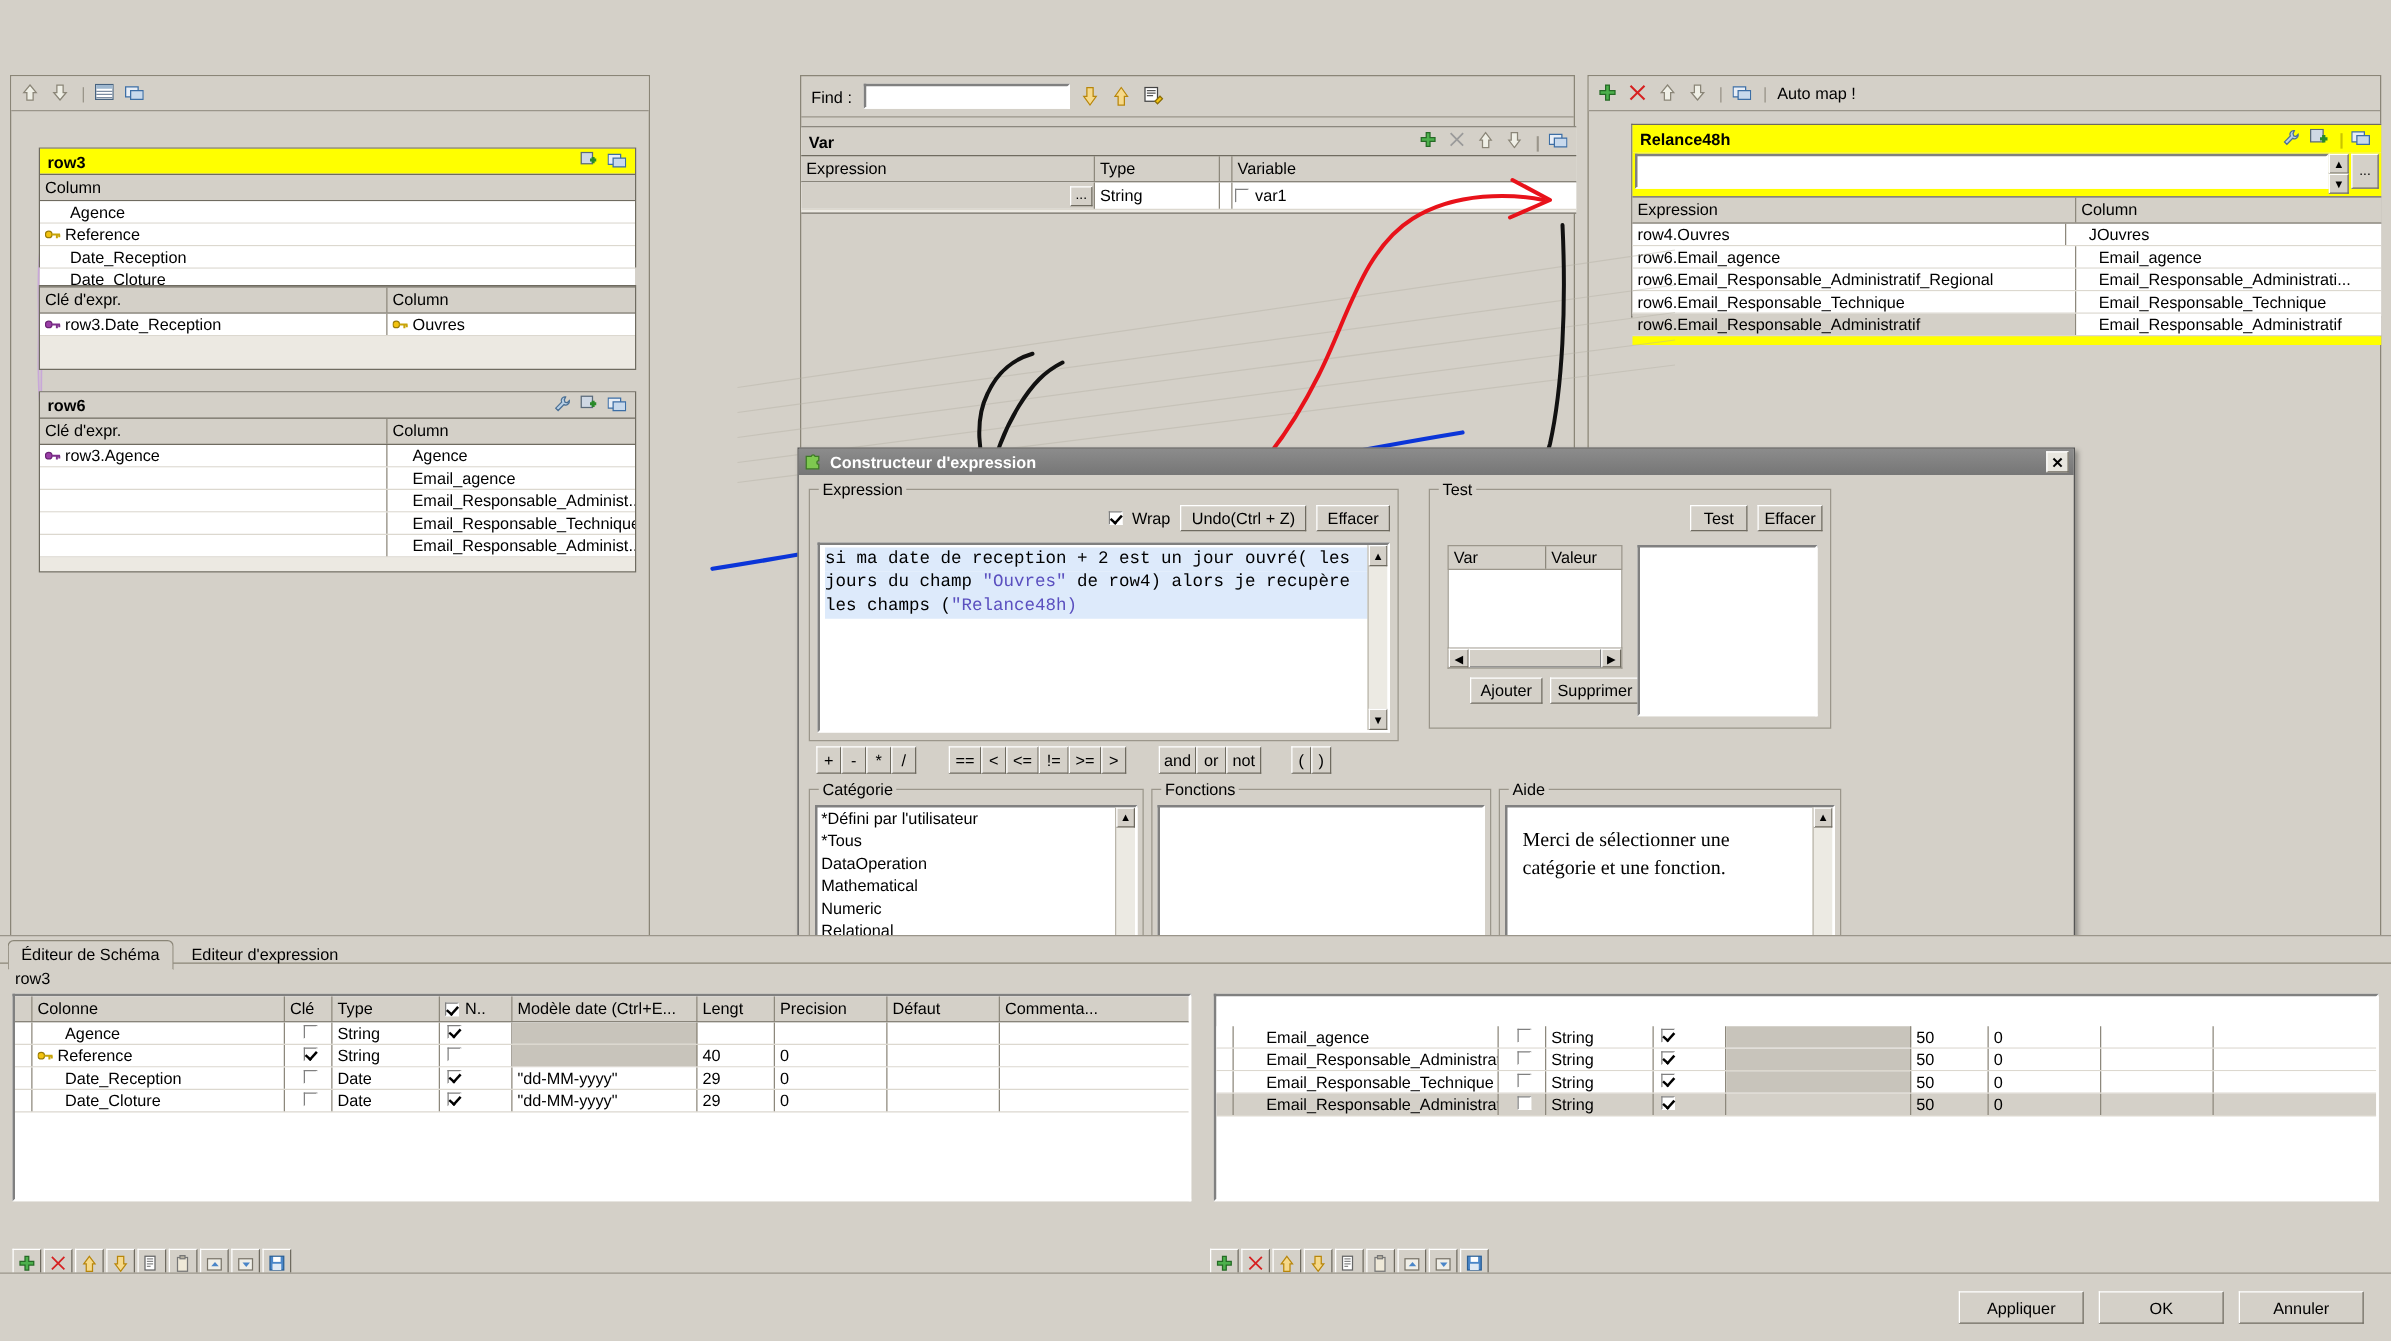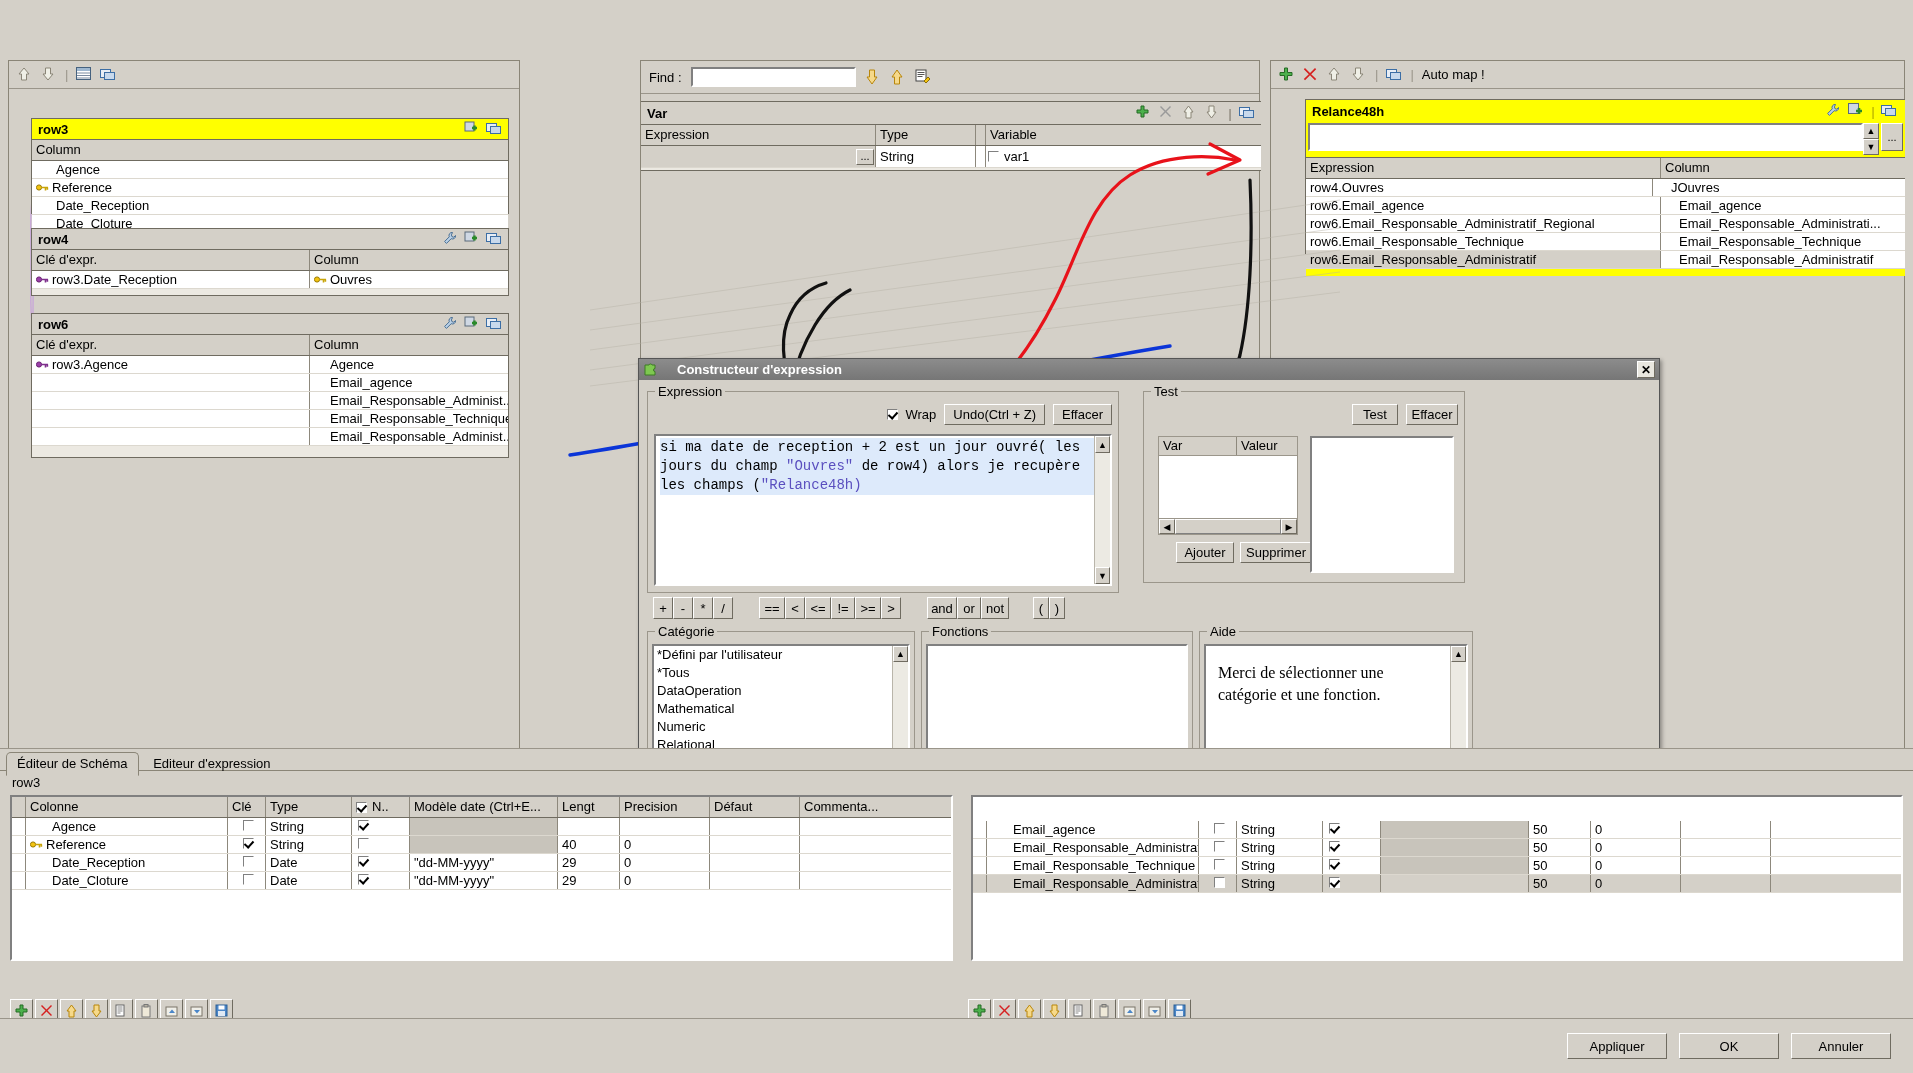--- a/index.html
+++ b/index.html
@@ -126,40 +126,20 @@
         <div style="width:100%;padding-left:24px;">Date_Reception</div>
       </div>
       <div class="trow">
         <div style="width:100%;padding-left:24px;">Date_Cloture</div>
       </div>
     </div>
     <div style="height:6px;background:#ffff00;margin-top:3px;"></div>
   </div>
 
   <div class="abs tblwrap" style="left:22px;top:167px;width:478px;height:68px;">
-    <div class="gtitle" style="height:20px;">
-      <span style="flex:1;">row4</span>
-      <span class="ico" style="margin-right:5px;">
-        <svg width="14" height="14" viewBox="0 0 14 14">
-            <path d="M9.5 1.5a3 3 0 0 0-3.2 4.3L1.6 10.5l1.9 1.9 4.7-4.7A3 3 0 0 0 12.5 4.5L10.8 6.2 9 5.7 8.4 3.9z" fill="#b9d0e6" stroke="#4a6f94"></path>
-          </svg>
-      </span>
-      <span class="ico" style="margin-right:6px;">
-        <svg width="14" height="14" viewBox="0 0 14 14">
-            <rect x="1" y="1" width="9" height="9" fill="#cfd8e4" stroke="#5a6a7a"></rect>
-            <path d="M8 7h5M10.5 4.5v5" stroke="#2a8a2a" stroke-width="2.4"></path>
-          </svg>
-      </span>
-      <span class="ico">
-        <svg width="15" height="14" viewBox="0 0 15 14">
-            <rect x="0.5" y="2.5" width="10" height="8" fill="#e8eef6" stroke="#3c6ea5"></rect>
-            <rect x="4.5" y="5.5" width="10" height="7" fill="#c8d9ec" stroke="#3c6ea5"></rect>
-          </svg>
-      </span>
-    </div>
     <div class="thead">
       <div class="sep" style="width:278px;">Clé d'expr.</div>
       <div style="width:198px;">Column</div>
     </div>
     <div class="trow">
       <div class="sep" style="width:278px;">
         <span class="keyico">
           <svg width="13" height="11" viewBox="0 0 13 11">
               <circle cx="3" cy="5.5" r="2.6" fill="#9b3fa8" stroke="#6b2475"></circle>
               <path d="M5.4 5.5h6.6M9.5 5.5v3M11.4 5.5v2.3" stroke="#7e2f8c" stroke-width="1.6"></path>
@@ -419,21 +399,21 @@
   <path d="M62 210 C52 190 50 160 60 140 C68 122 82 112 96 108" stroke="#111" stroke-width="3.2" fill="none" stroke-linecap="round"></path>
 </svg>
 
 <div class="dlg" style="left:638px;top:358px;width:1020px;height:487px;">
   <div class="dlgtitle">
     <span class="ico" style="margin-right:5px;">
       <svg width="14" height="14" viewBox="0 0 14 14">
           <path d="M2 3h4a1.6 1.6 0 0 1 3 0h3v3.5a1.5 1.5 0 0 0 0 3V13H2z" fill="#7ec850" stroke="#3d7a25"></path>
         </svg>
     </span>
-    <span style="flex:1;margin-left:13px;">Constructeur d'expression</span>
+    <span style="flex:1;">Constructeur d'expression</span>
     <span class="btn" style="width:18px;height:17px;font-size:12px;background:#e8e6df;color:#000;">✕</span>
   </div>
 
   <div class="grp" style="left:8px;top:32px;width:470px;height:200px;">
     <span class="grplbl">Expression</span>
     <div style="position:absolute;right:6px;top:12px;display:flex;align-items:center;gap:8px;">
       <span class="cbx on"></span>
       <span>Wrap</span>
       <span class="btn" style="height:21px;padding:0 8px;">Undo(Ctrl + Z)</span>
       <span class="btn" style="height:21px;padding:0 8px;">Effacer</span>

